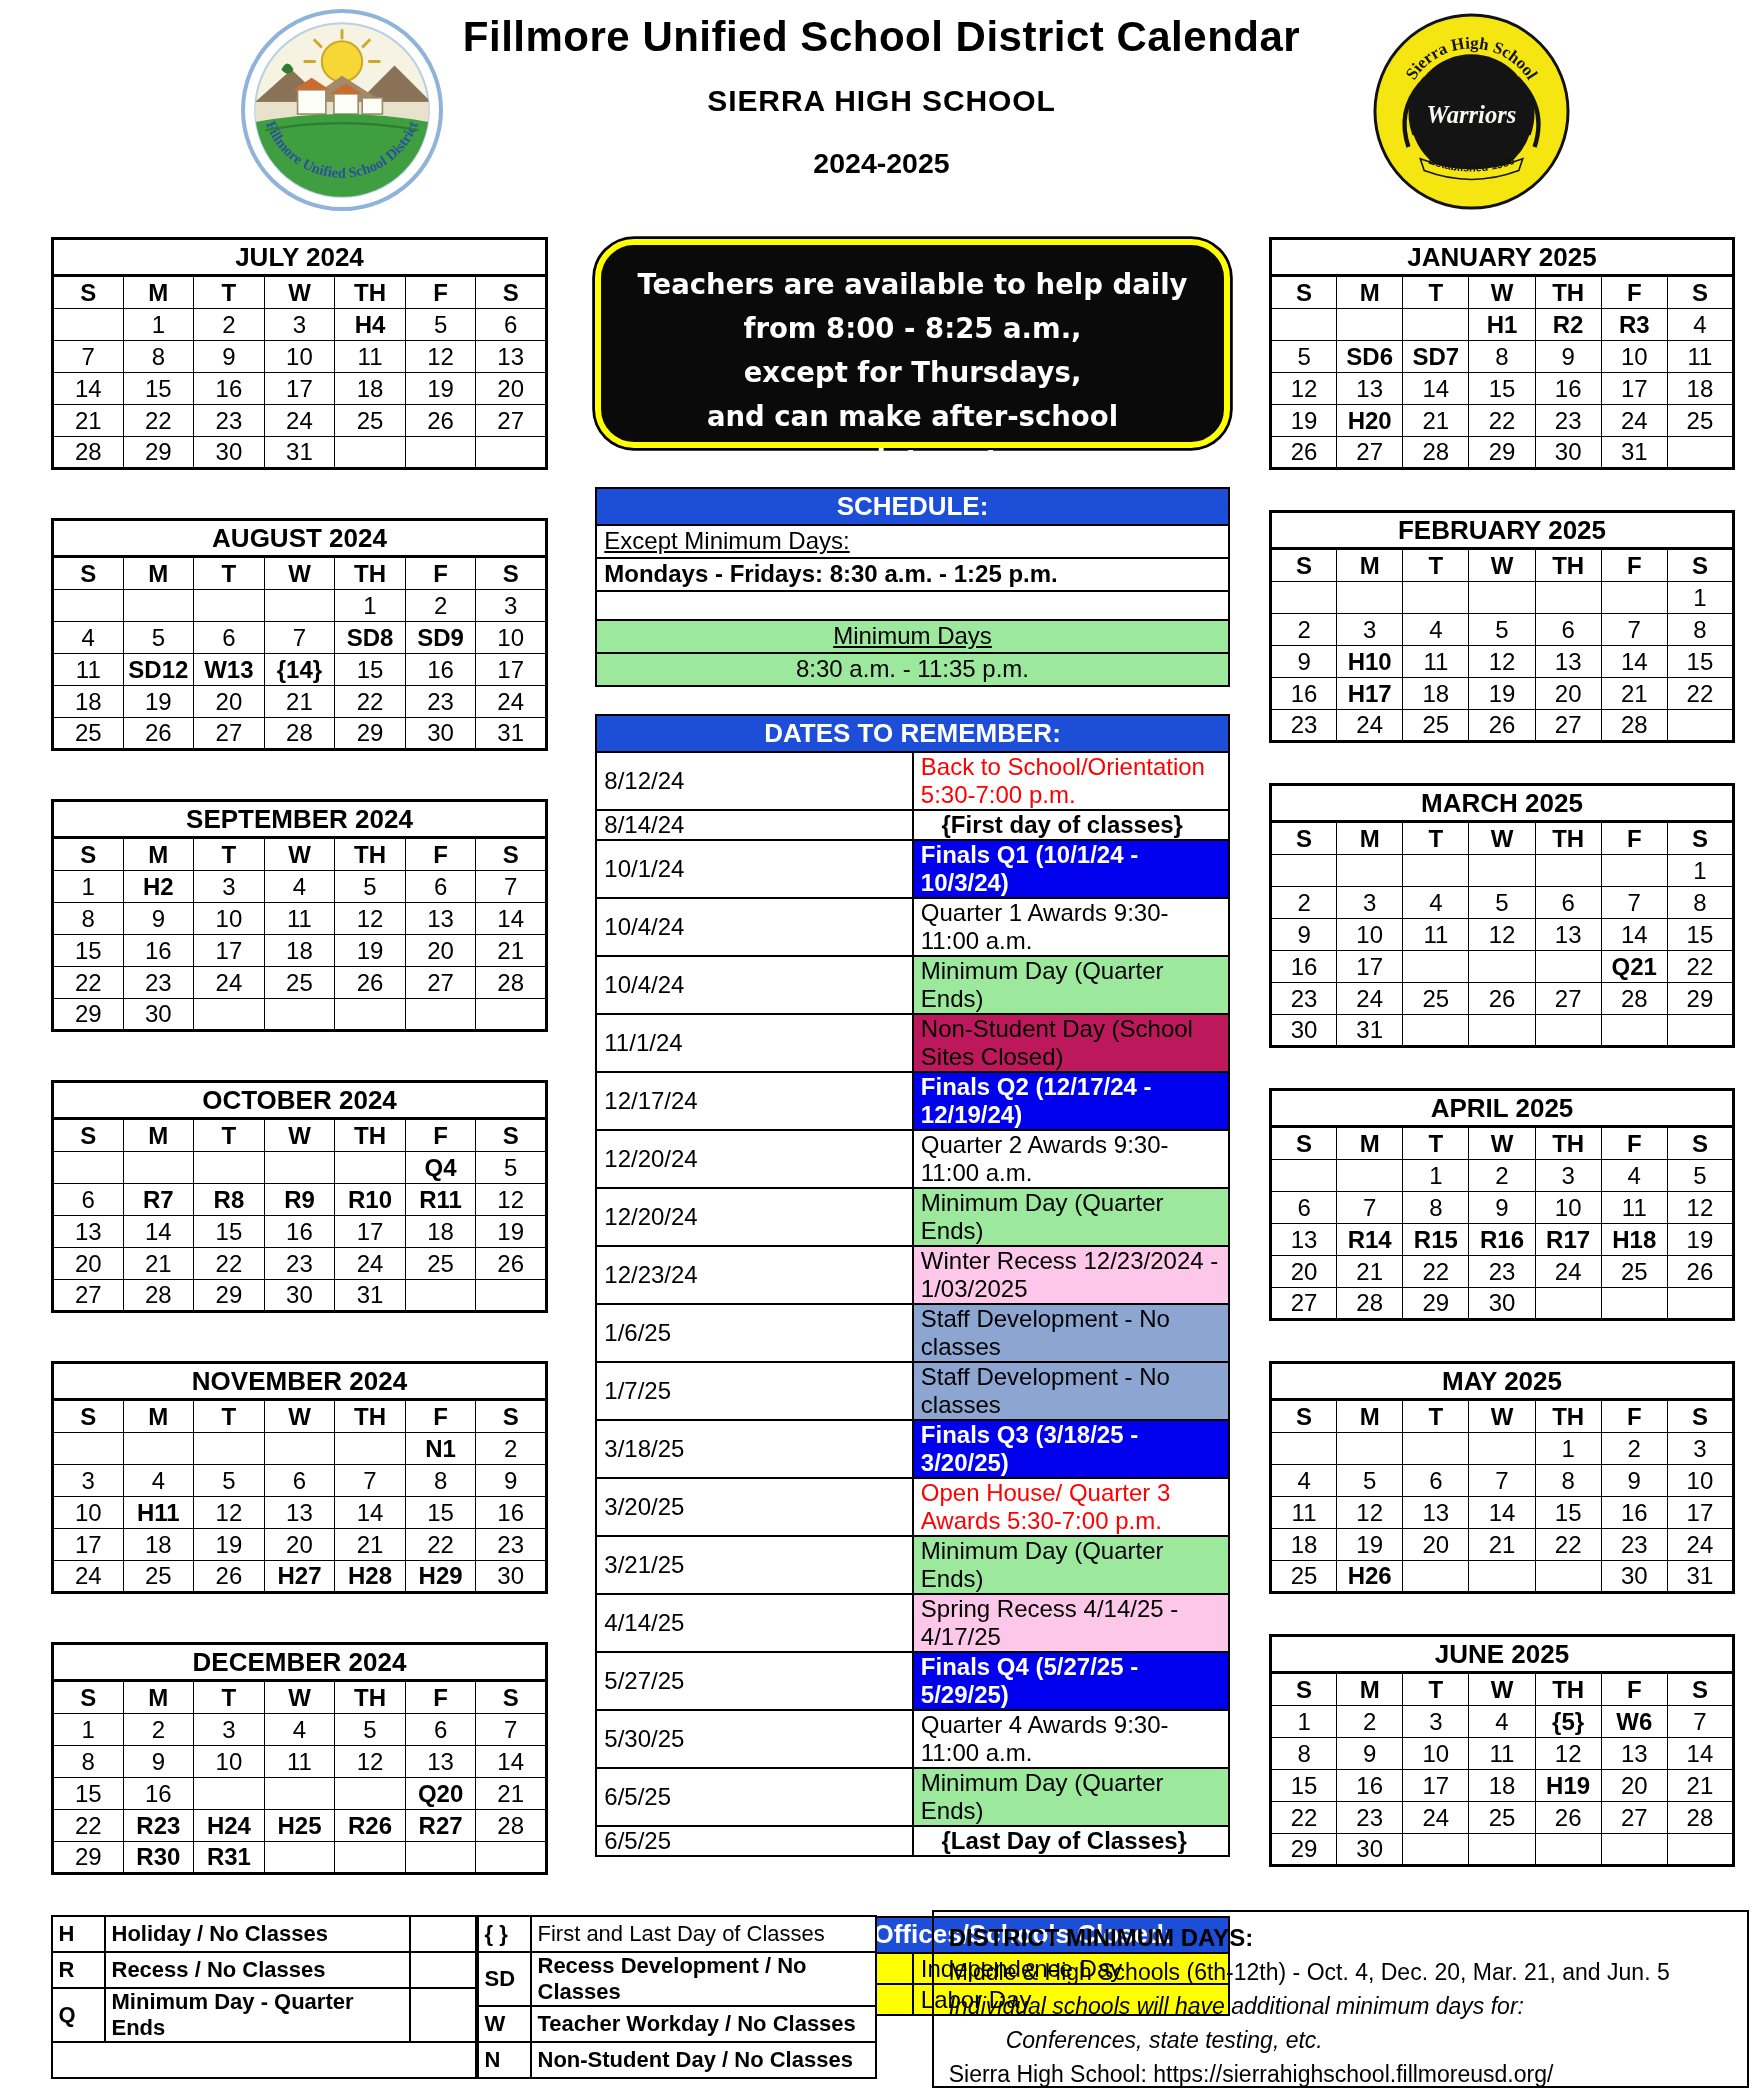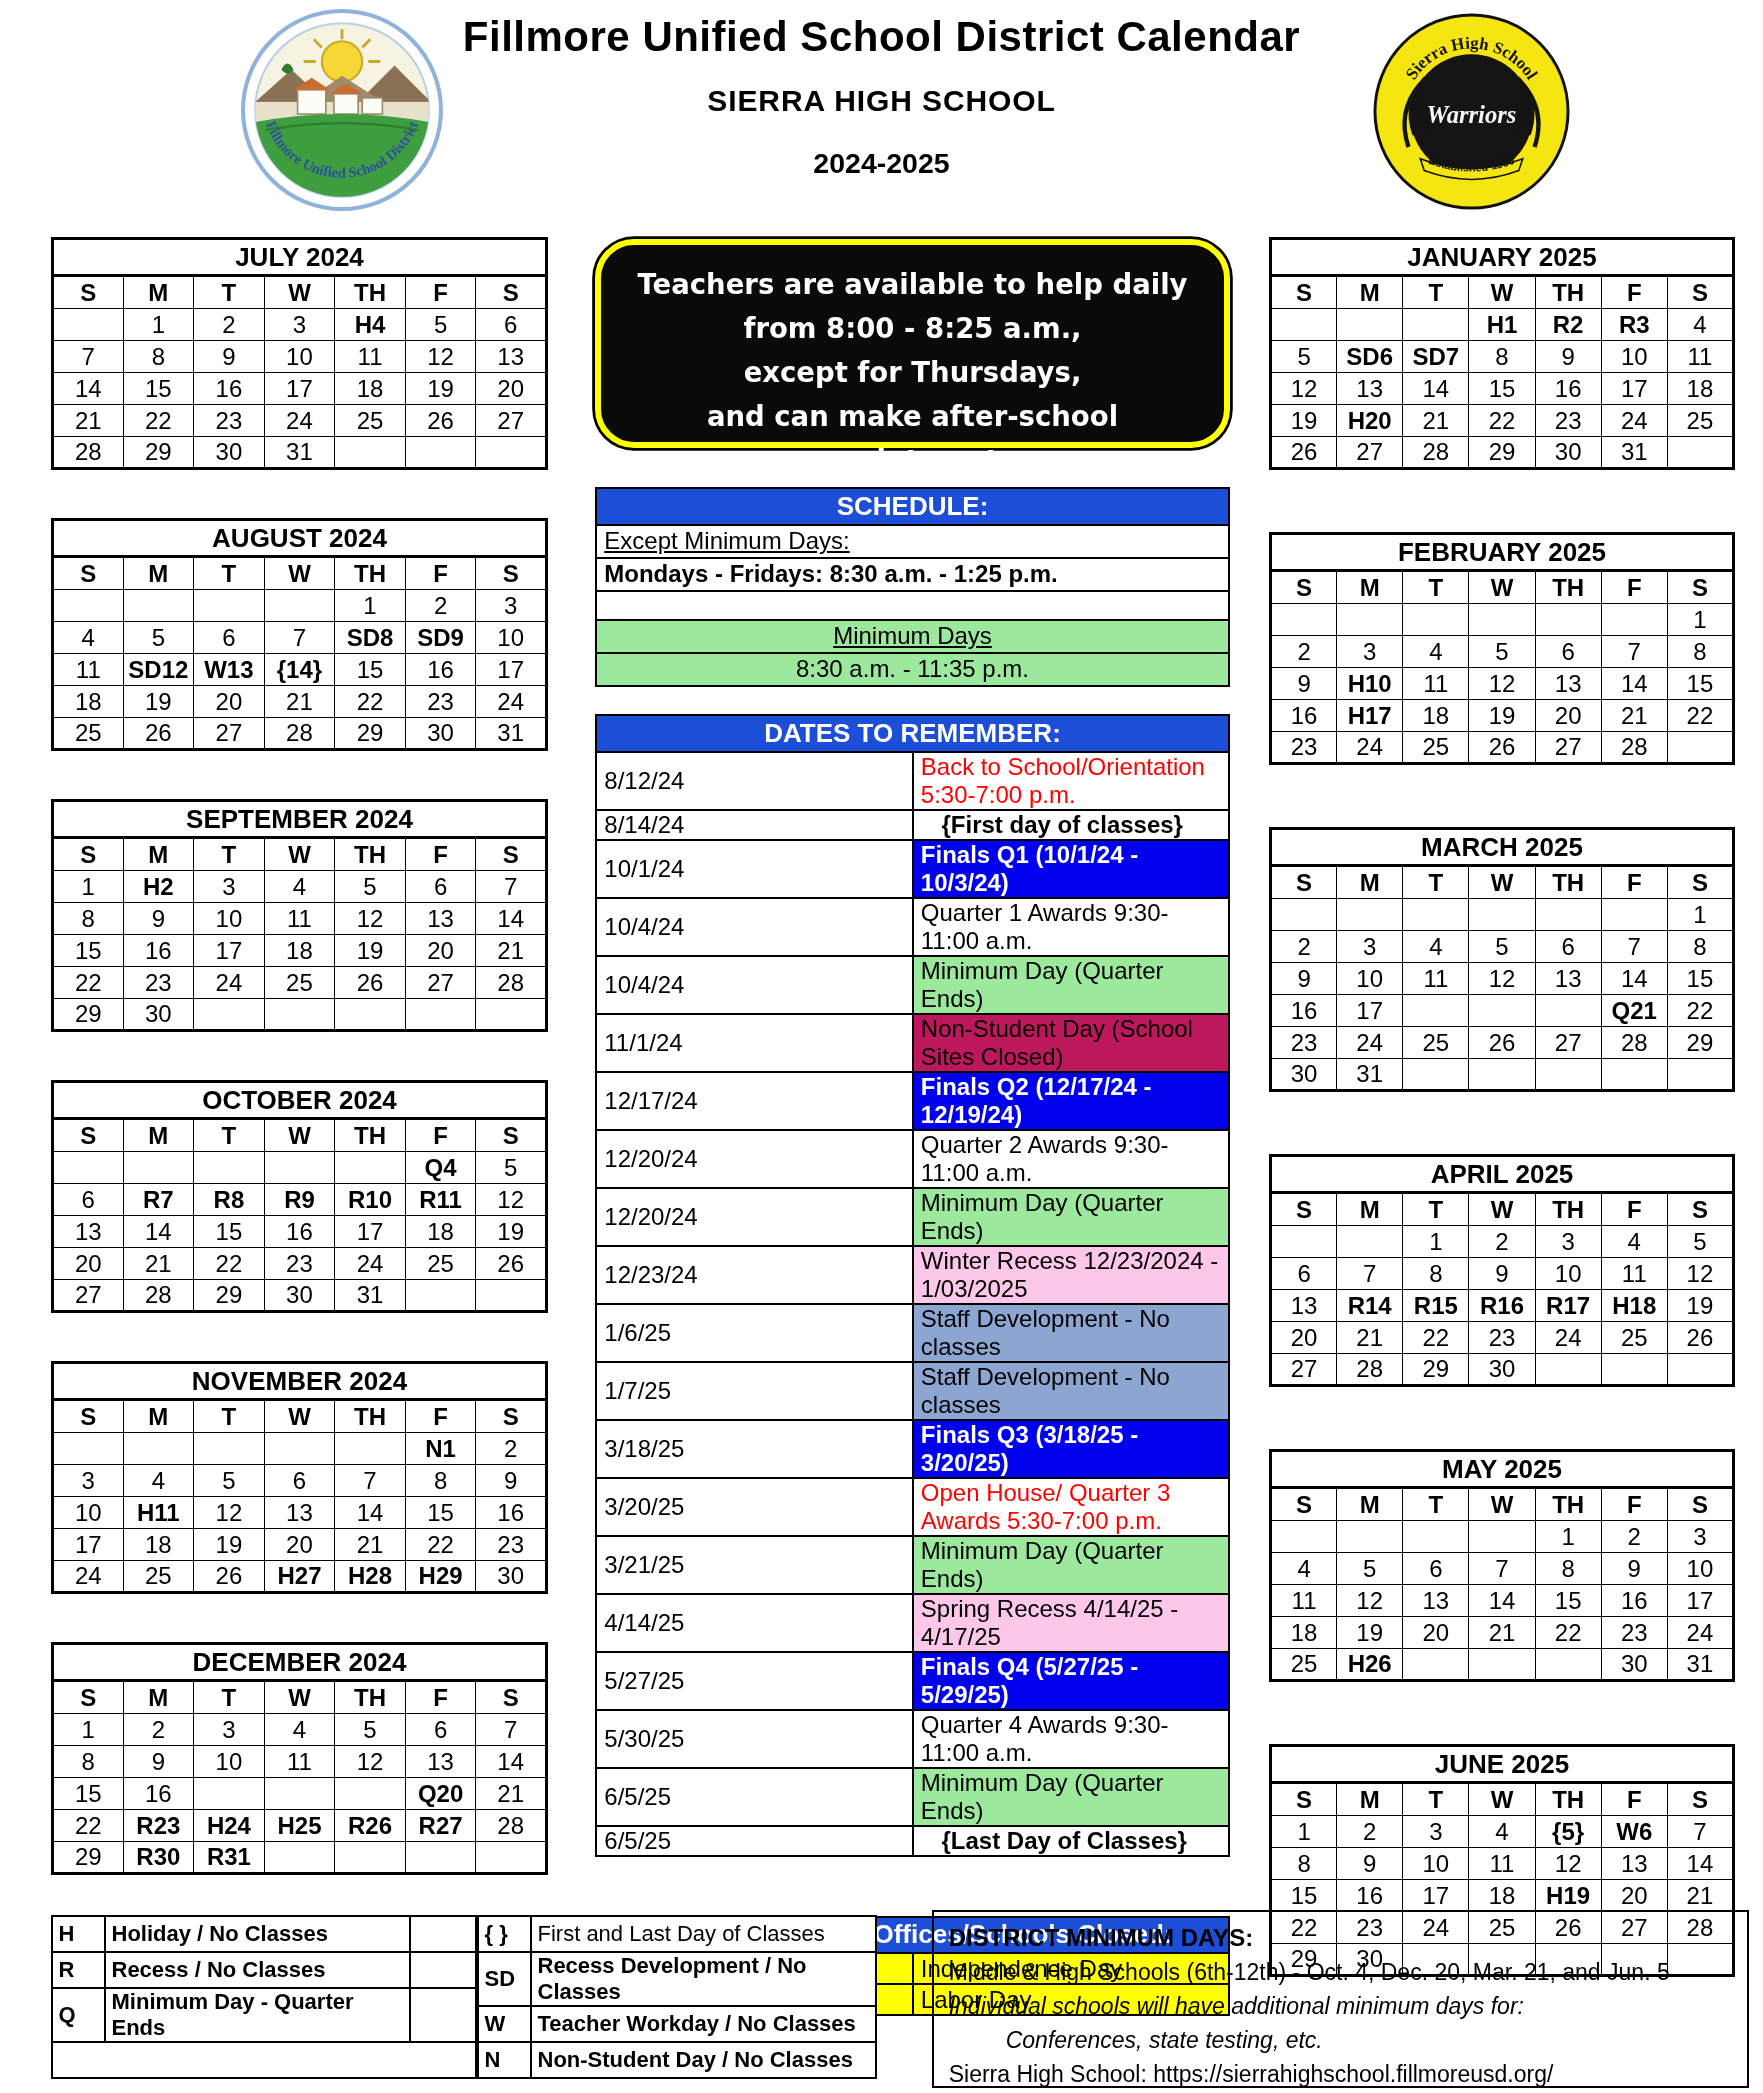--- a/index.html
+++ b/index.html
@@ -13,21 +13,21 @@
   .logo-left { position:absolute; top:9.2px; left:241px; width:202px; height:202px; }
   .logo-right { position:absolute; top:13px; left:1373px; width:197px; height:197px; }
 
   
   .col-left  { position:absolute; left:51px;  top:237px; width:497px; }
   .col-mid   { position:absolute; left:595px; top:239px; width:635px; }
   .col-right { position:absolute; left:1269px; top:237px; width:466px; }
 
   
   table.month { width:100%; border-collapse:collapse; border:3.7px solid #000; background:#fff; margin-bottom:48px; table-layout:fixed; }
-  .col-right table.month { margin-bottom:62px; }
+  .col-right table.month { margin-bottom:40px; }
   table.month th.mtitle { font-size:26px; font-weight:bold; height:37px; text-align:center; border-bottom:3.7px solid #000; background:#fff; }
   table.month th.dh { font-size:24px; font-weight:bold; height:33px; border:1.8px solid #000; background:#fff; }
   table.month td.dc { font-size:24px; text-align:center; height:32px; border:1.8px solid #000; background:#fff; }
   td.we  { background:#DBDBDB; }
   .hol   { background:#FFFF00; font-weight:bold; }
   .rec   { background:#FCC7E8; font-weight:bold; }
   .min   { background:#9CE89C; font-weight:bold; }
   .fin   { background:#0000EE; color:#fff; font-weight:bold; }
   .sd    { background:#8CA5D1; font-weight:bold; }
   .wd    { background:#ED7D31; font-weight:bold; }

